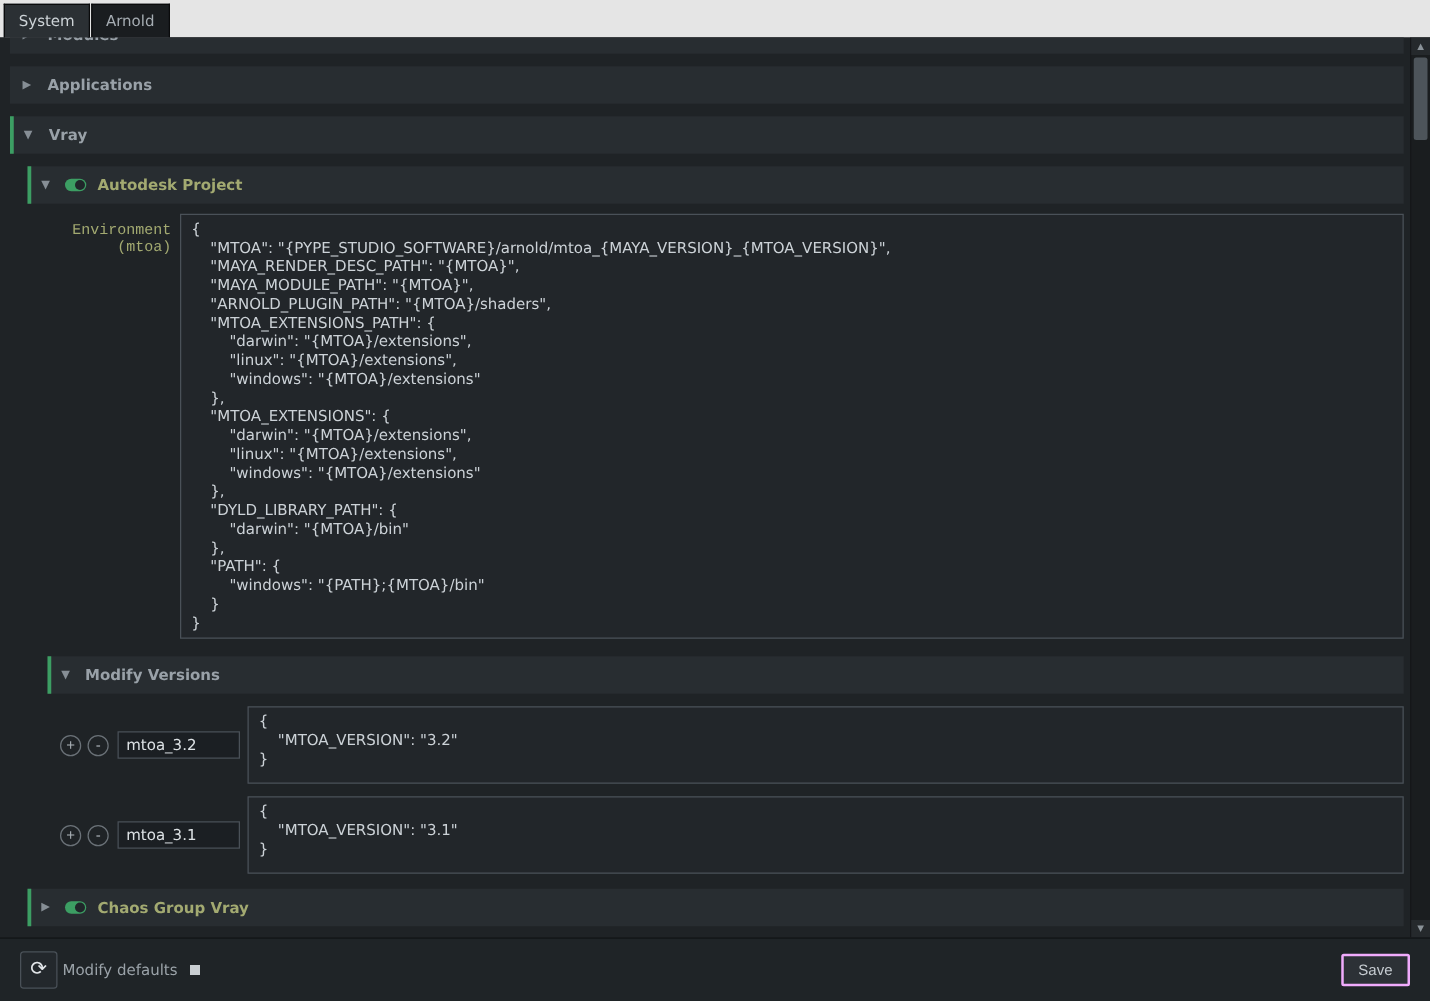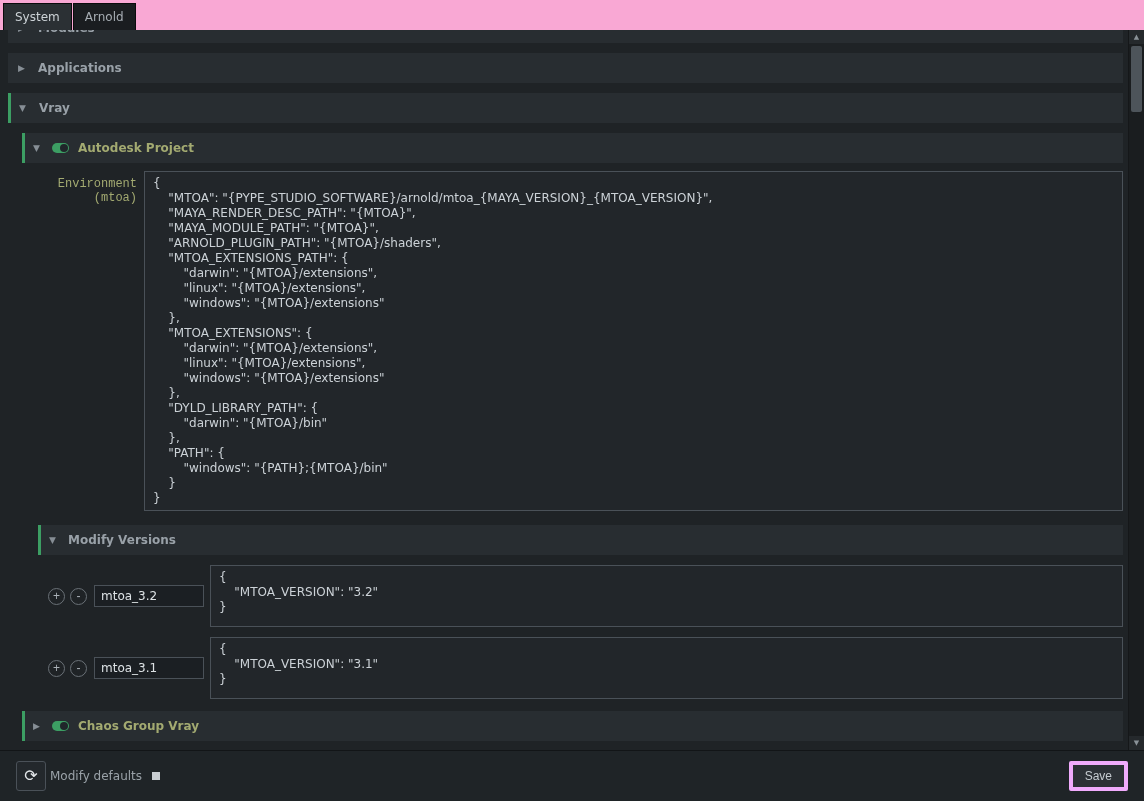--- a/index.html
+++ b/index.html
@@ -6,21 +6,21 @@
   html, body { width: 1144px; height: 801px; }
   body {
     background: #17191b;
     font-family: "DejaVu Sans", "Liberation Sans", sans-serif;
     overflow: hidden;
   }
   .app { position: relative; width: 1144px; height: 801px; background: #17191b; }
 
   
   .tabbar {
-    height: 30px; background: #f9a8d4;
+    height: 30px; background: #e5e5e5;
     display: flex; align-items: flex-end; padding-left: 3px; gap: 1px;
   }
   .tab {
     padding: 6px 11px 6px; font-size: 12px; color: #a6adb3;
     background: #1a1d20; border: 1px solid #0a0b0c; border-bottom: none;
     cursor: default;
   }
   .tab.active { background: #2b3034; color: #cdd3d7; }
 
   
@@ -78,21 +78,21 @@
     border-left: 3px solid #3c9e63;
   }
   .version-row { display: flex; align-items: center; margin: 10px 0 0 40px; }
   .btn-circle {
     width: 17px; height: 17px; border-radius: 50%;
     border: 1px solid #6a7177; background: transparent; color: #aab1b7;
     font-size: 12px; line-height: 14px; text-align: center;
     margin-right: 5px; flex: 0 0 auto; cursor: default;
   }
   .key-input {
-    width: 110px; height: 22px; background: #1b1f23;
+    width: 98px; height: 22px; background: #1b1f23;
     border: 1px solid #4a5158; color: #dde2e5;
     font-size: 12px; padding: 2px 6px; margin: 0 6px 0 2px; outline: none;
     font-family: "DejaVu Sans", "Liberation Sans", sans-serif;
   }
   .version-row textarea.code { height: 62px; }
 
   
   .scrollbar {
     position: absolute; top: 0; bottom: 0; right: 0; width: 16px;
     background: #1a1d1f; border-left: 1px solid #151719;
@@ -120,21 +120,21 @@
     background: #23282c; color: #e3e7ea; font-size: 16px; line-height: 26px;
     text-align: center; cursor: default;
   }
   .modify-label { color: #9aa2a8; font-size: 12px; margin-left: 4px; }
   .modify-square {
     width: 8px; height: 8px; background: #c9ced2; display: inline-block;
     margin-left: 10px;
   }
   .save-btn {
     margin-left: auto; padding: 4px 12px; background: #2c3136;
-    border: 4px solid #f0abfc; border-radius: 2px; color: #c6ccd1;
+    border: 2px solid #f0abfc; border-radius: 2px; color: #c6ccd1;
     font-size: 12px; cursor: default;
   }
 </style>
 </head>
 <body>
 
 <div class="app">
 
   <div class="tabbar">
     <div class="tab active">System</div>

